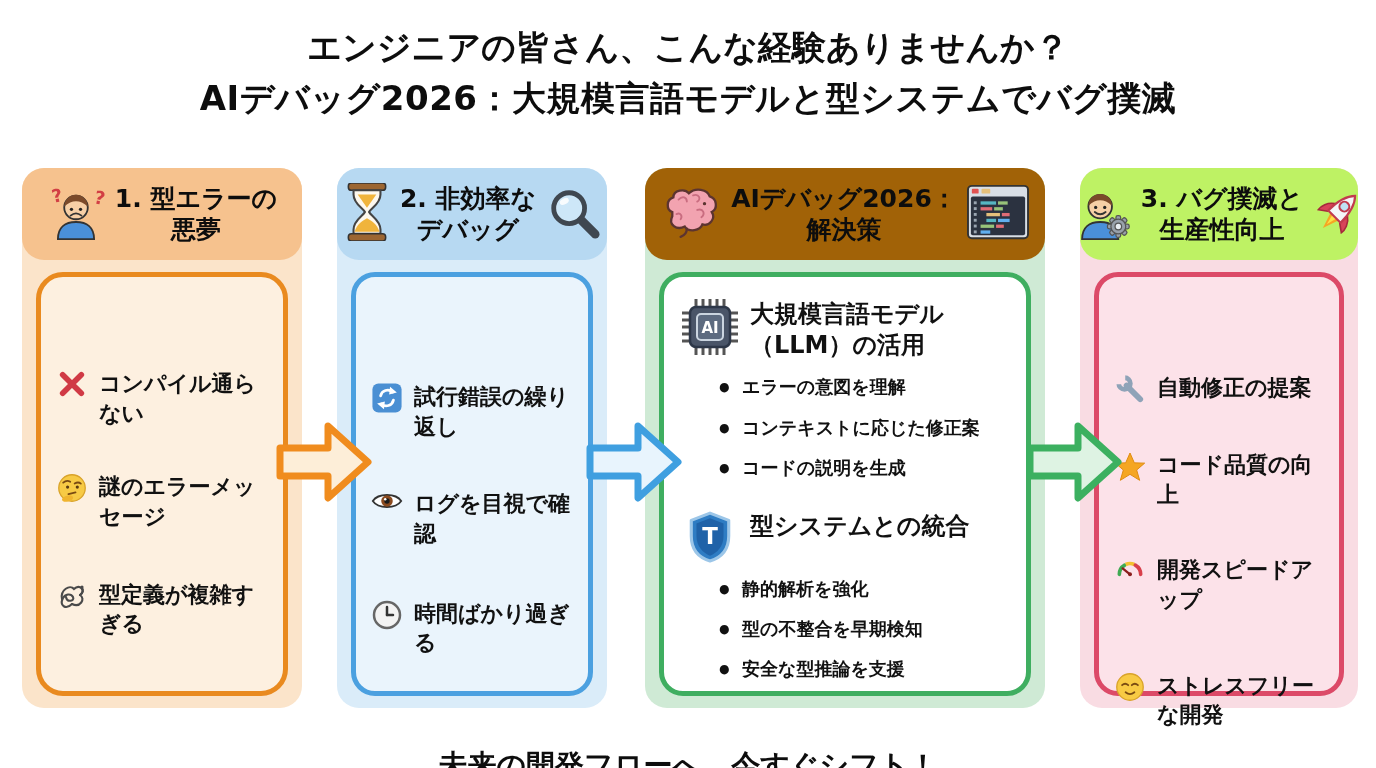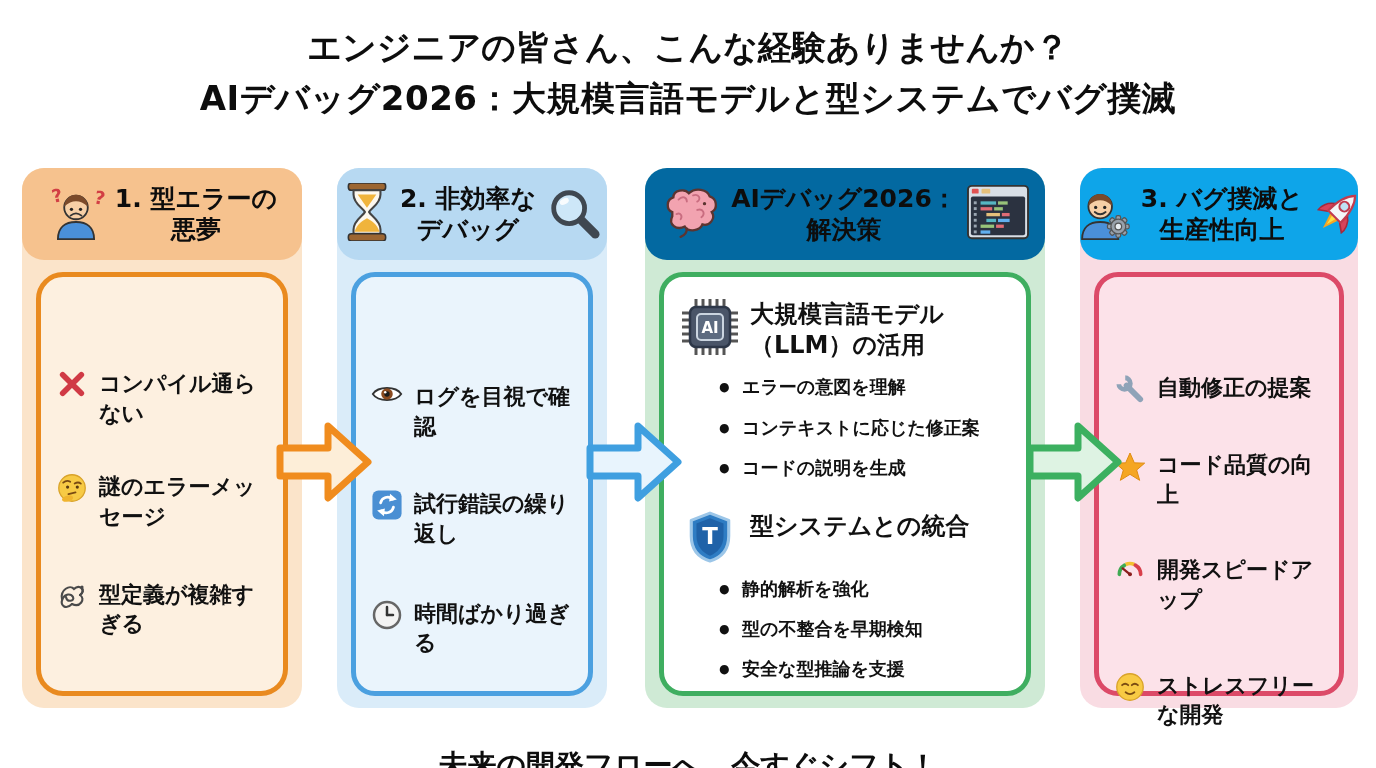--- a/index.html
+++ b/index.html
@@ -15,23 +15,23 @@
               display:flex;align-items:center;justify-content:center;gap:10px;padding:0 8px;box-sizing:border-box;}
   .col-header .htxt{font-weight:800;font-size:25px;line-height:1.25;text-align:center;color:#0d0d0d;white-space:nowrap;}
   .col-body{position:absolute;left:14px;right:14px;top:104px;bottom:12px;border-radius:24px;
             border:5px solid;box-sizing:border-box;display:flex;flex-direction:column;}
 
   
   .c1{background:#fbe4ca;} .c1 .col-header{background:#f6c28e;}
   .c1 .col-body{border-color:#e98a1f;background:#fdf0e0;border-radius:27px;}
   .c2{background:#daecf9;} .c2 .col-header{background:#b7d9f2;}
   .c2 .col-body{border-color:#4ba0e0;background:#eaf4fc;}
-  .c3{background:#cfead5;} .c3 .col-header{background:#0369a1;}
+  .c3{background:#cfead5;} .c3 .col-header{background:#a16207;}
   .c3 .col-body{border-color:#3fae60;background:#ffffff;}
-  .c4{background:#f9dce3;} .c4 .col-header{background:#0ea5e9;}
+  .c4{background:#f9dce3;} .c4 .col-header{background:#bef264;}
   .c4 .col-body{border-color:#dc4a68;background:#fce2e9;}
 
   .item{display:flex;align-items:flex-start;gap:10px;padding:0 14px;
         font-weight:700;font-size:22px;line-height:1.35;}
   .item .iicon{flex:0 0 34px;display:flex;justify-content:center;align-items:center;margin-top:1px;}
 
   
   .c1 .item:nth-of-type(1){margin-top:92px;}
   .c1 .item:nth-of-type(2){margin-top:44px;}
   .c1 .item:nth-of-type(3){margin-top:48px;}
@@ -151,42 +151,42 @@
         <svg width="54" height="54" viewBox="0 0 56 56">
           <circle cx="24" cy="24" r="16" fill="#cde7f8" stroke="#3f4750" stroke-width="5"></circle>
           <ellipse cx="19" cy="17" rx="5" ry="3" fill="#ffffff" opacity="0.85" transform="rotate(-28 19 17)"></ellipse>
           <line x1="37" y1="37" x2="51" y2="51" stroke="#3f4750" stroke-width="9" stroke-linecap="round"></line>
         </svg>
       </span>
     </header>
     <div class="col-body">
       <div class="item">
         <span class="iicon">
-          <svg width="32" height="22" viewBox="0 0 36 24">
-            <path d="M2 12 C8 3 28 3 34 12 C28 21 8 21 2 12 Z" fill="#fff" stroke="#333" stroke-width="2"></path>
-            <circle cx="18" cy="12" r="6.5" fill="#8a4a1f"></circle>
-            <circle cx="18" cy="12" r="3" fill="#1a1a1a"></circle>
-            <circle cx="16" cy="10" r="1.4" fill="#fff"></circle>
-          </svg>
-        </span>
-        <span>ログを目視で確認</span>
-      </div>
-      <div class="item">
-        <span class="iicon">
           <svg width="30" height="30" viewBox="0 0 35 35">
             <rect x="0.5" y="0.5" width="34" height="34" rx="7" fill="#4a8fd3"></rect>
             <g stroke="#fff" stroke-width="3.2" fill="none" stroke-linecap="round">
               <path d="M10 15 A8.5 8.5 0 0 1 24 10.5"></path>
               <path d="M25 20 A8.5 8.5 0 0 1 11 24.5"></path>
             </g>
             <polygon points="21,4.5 29,11 20,13.5" fill="#fff"></polygon>
             <polygon points="14,30.5 6,24 15,21.5" fill="#fff"></polygon>
           </svg>
         </span>
         <span>試行錯誤の繰り返し</span>
+      </div>
+      <div class="item">
+        <span class="iicon">
+          <svg width="32" height="22" viewBox="0 0 36 24">
+            <path d="M2 12 C8 3 28 3 34 12 C28 21 8 21 2 12 Z" fill="#fff" stroke="#333" stroke-width="2"></path>
+            <circle cx="18" cy="12" r="6.5" fill="#8a4a1f"></circle>
+            <circle cx="18" cy="12" r="3" fill="#1a1a1a"></circle>
+            <circle cx="16" cy="10" r="1.4" fill="#fff"></circle>
+          </svg>
+        </span>
+        <span>ログを目視で確認</span>
       </div>
       <div class="item">
         <span class="iicon">
           <svg width="30" height="30" viewBox="0 0 30 30">
             <circle cx="15" cy="15" r="13" fill="#f3f3f3" stroke="#666" stroke-width="2.5"></circle>
             <line x1="15" y1="15" x2="15" y2="7" stroke="#333" stroke-width="2.5" stroke-linecap="round"></line>
             <line x1="15" y1="15" x2="21" y2="15" stroke="#333" stroke-width="2.5" stroke-linecap="round"></line>
           </svg>
         </span>
         <span>時間ばかり過ぎる</span>

